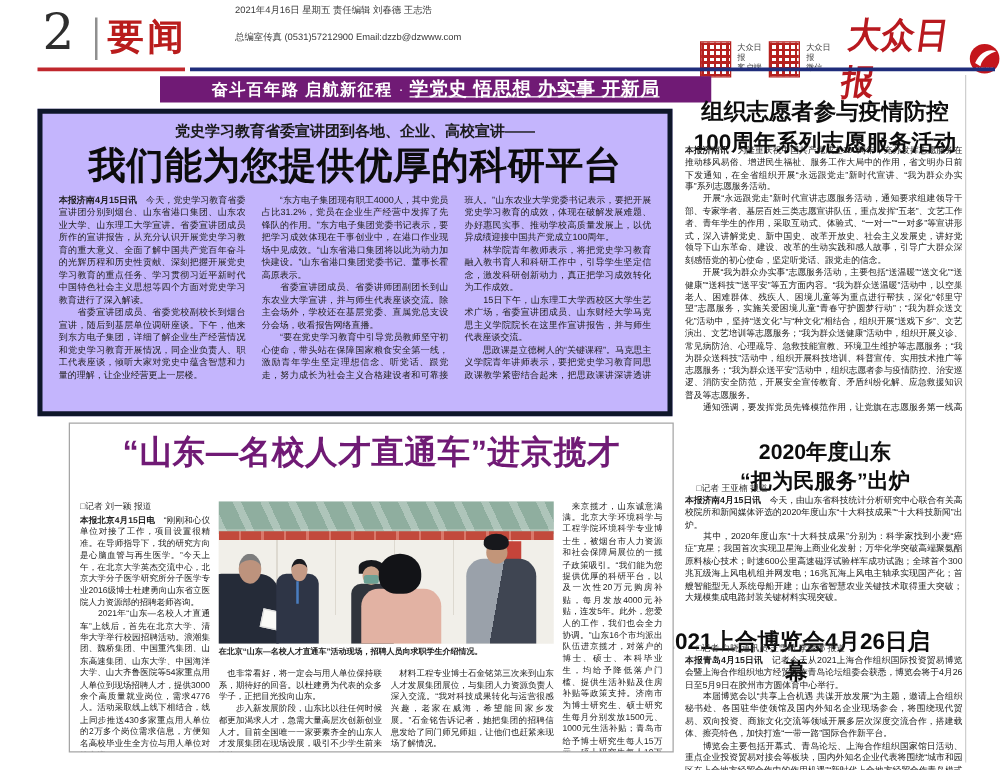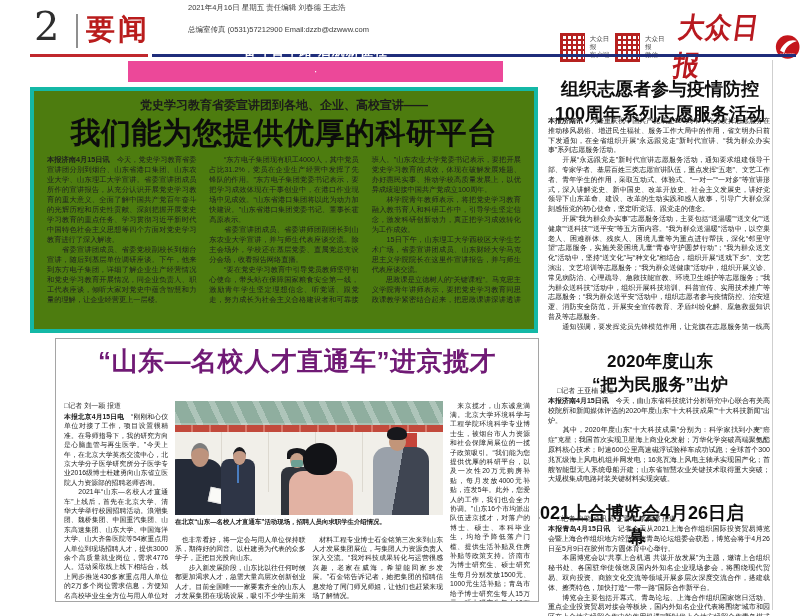--- a/index.html
+++ b/index.html
@@ -16,28 +16,28 @@
       background-image:repeating-linear-gradient(0deg,#b6211f 0 2px,transparent 2px 5px),
                        repeating-linear-gradient(90deg,#b6211f 0 2px,transparent 2px 5px);}
   .qr-label{font-size:6.5px;color:#444;line-height:8px;white-space:pre-line;width:24px;}
   .masthead{font-family:"DejaVu Serif",serif;font-size:26px;font-weight:bold;color:#b8191f;
             transform:skewX(-8deg) scaleY(1.08);letter-spacing:1px;margin-left:6px;}
   .emblem{width:30px;height:30px;margin-left:2px;}
   .rule-red{position:absolute;left:30px;top:54px;width:118px;height:3px;background:#c0272d;}
   .rule-navy{position:absolute;left:152px;top:54px;width:644px;height:3px;background:#1f2d7b;}
 
   
-  .banner{position:absolute;left:128px;top:61px;width:375px;height:21px;background:#ec4899;
-          display:flex;align-items:center;justify-content:center;gap:5px;color:#fff;flex-direction:column;}
+  .banner{position:absolute;left:128px;top:61px;width:441px;height:21px;background:#701a75;
+          display:flex;align-items:center;justify-content:center;gap:5px;color:#fff;}
   .banner .b1{font-size:13px;font-weight:900;letter-spacing:1px;}
   .banner .bdot{font-size:11px;}
   .banner .b2{font-size:15px;font-weight:700;letter-spacing:0.5px;text-decoration:underline;}
 
   
-  .lead-box{position:absolute;left:30px;top:87px;width:500px;height:238px;border:4px solid #14b8a6;background:#4d7c0f;}
+  .lead-box{position:absolute;left:30px;top:87px;width:500px;height:238px;border:4px solid #0f172a;background:#c4b5fd;}
   .kicker{margin-top:6px;text-align:center;font-size:12px;font-weight:700;color:#1b1b1b;}
   .lead-headline{margin:2px 0 5px;text-align:center;font-size:30px;font-weight:900;color:#0c0c0c;letter-spacing:0.5px;line-height:34px;}
   .smalltext{font-size:7.2px;line-height:10px;text-align:justify;color:#202020;white-space:pre-line;}
   .lead-cols{margin:0 13px;height:158px;column-count:3;column-gap:13px;overflow:hidden;}
   b.lede{font-weight:bold;}
 
   
   .r-art-h{position:absolute;text-align:center;font-weight:900;color:#0d0d0d;white-space:pre-line;}
   .r1-h{left:546px;top:62px;width:228px;font-size:18px;line-height:25px;}
   .r1-body{position:absolute;left:548px;top:116px;width:222px;height:214px;overflow:hidden;font-size:7px;line-height:9.8px;}

